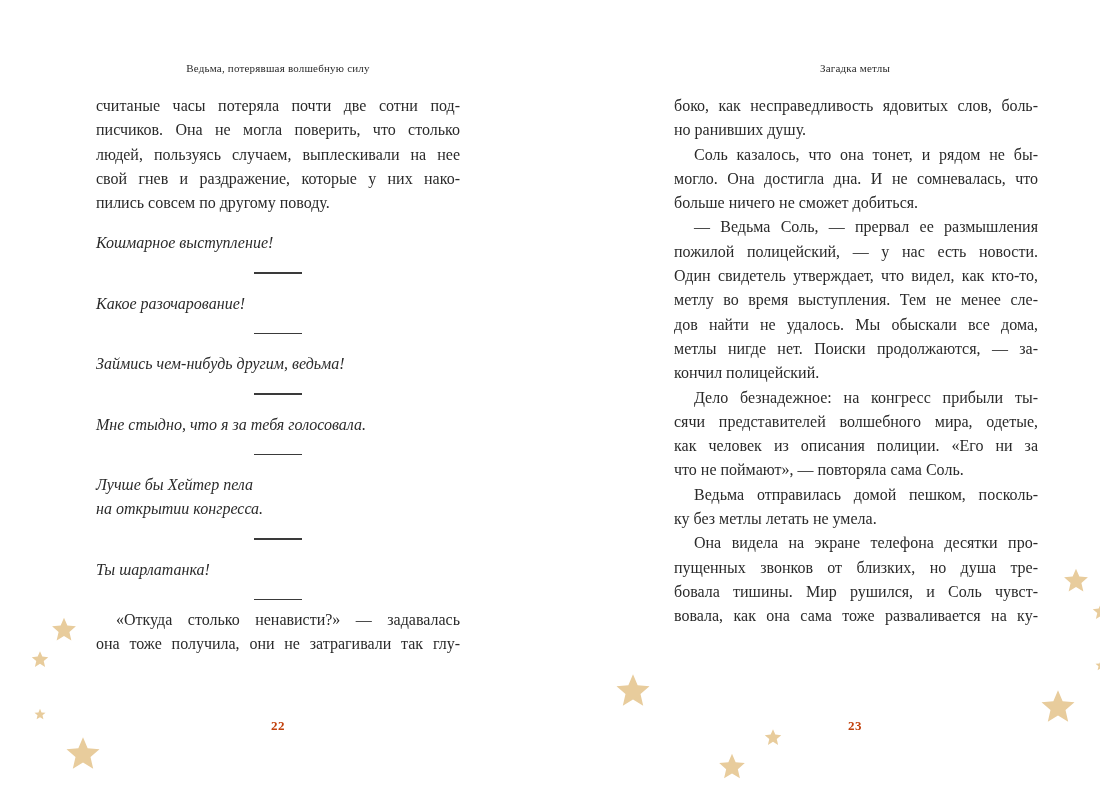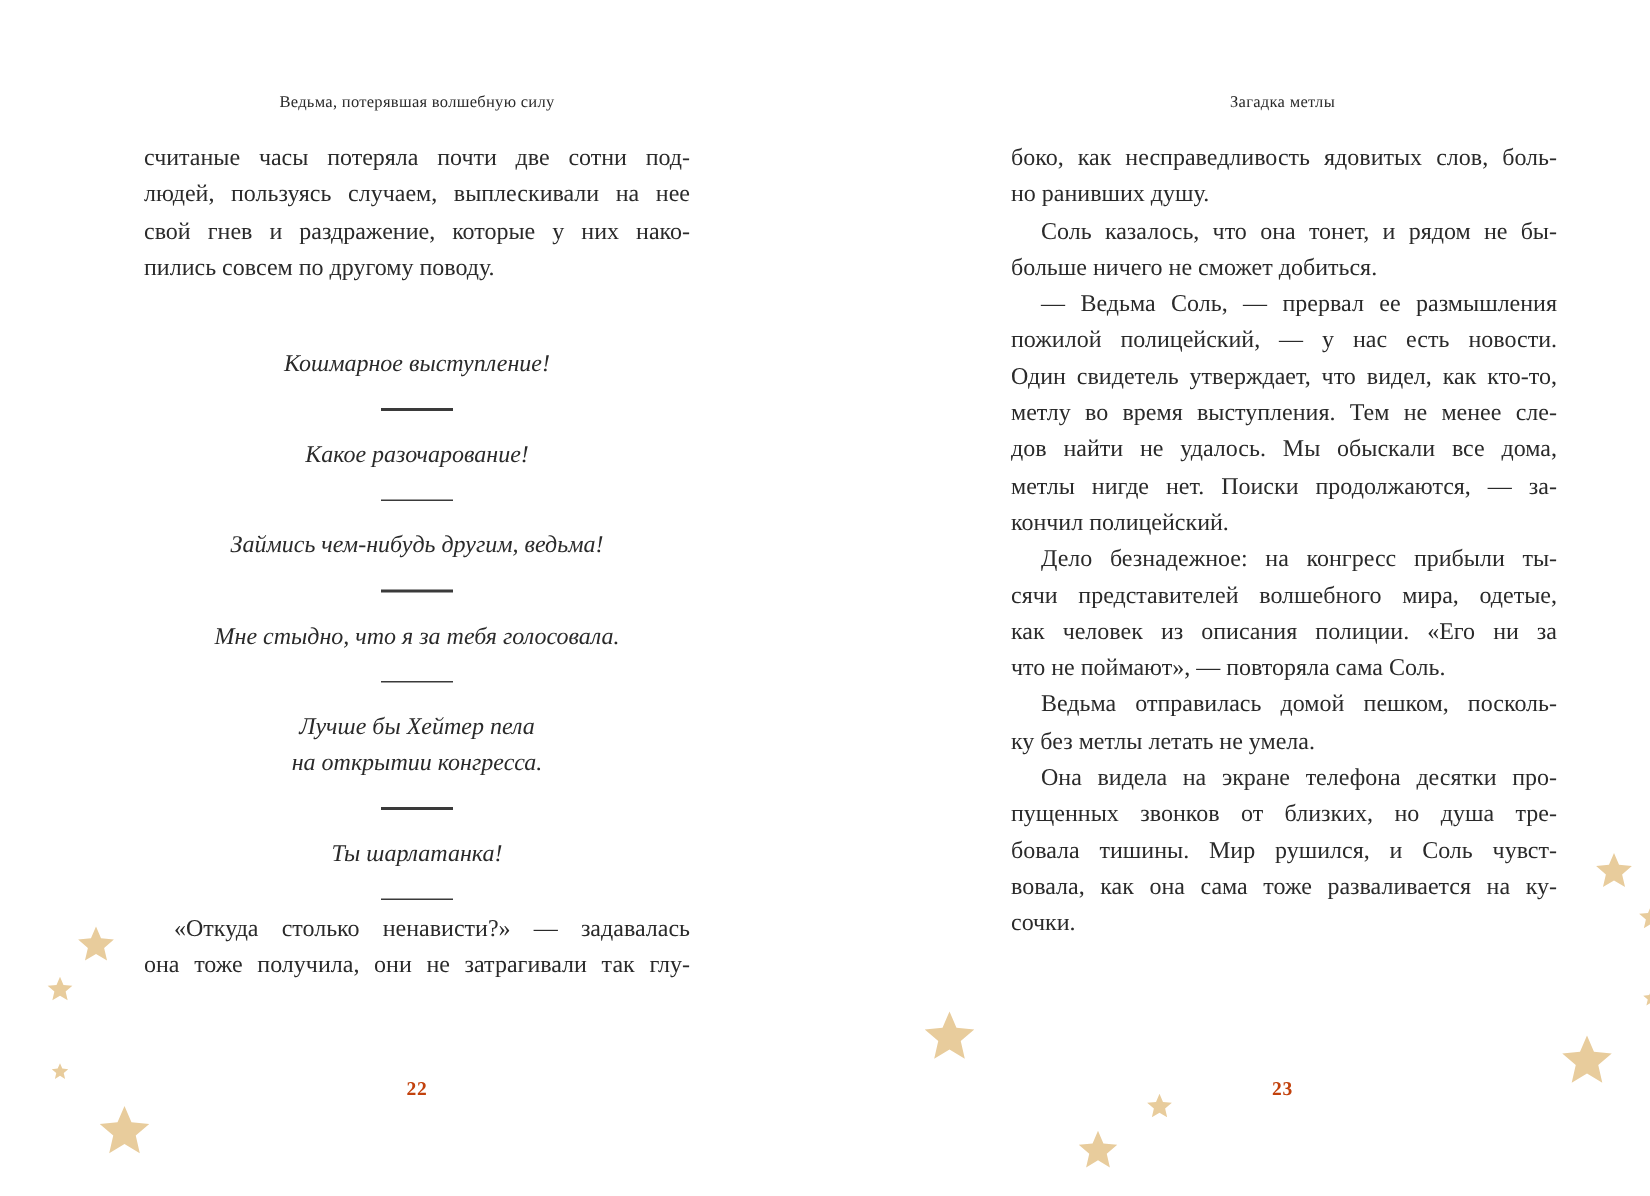--- a/index.html
+++ b/index.html
@@ -57,21 +57,21 @@
   }
   .line.indent {
     text-indent: 20px;
   }
 
   .comments {
     position: absolute;
     left: 96px;
     width: 364px;
     top: 231px;
-    text-align: center;
+    text-align: left;
     font-style: italic;
     font-size: 16px;
   }
   .comment {
     line-height: 24px;
     height: 24px;
   }
   .divider {
     width: 48px;
     height: 1.5px;
@@ -109,20 +109,21 @@
   .star svg { display: block; width: 100%; height: 100%; }
 </style>
 </head>
 <body>
 
 <div class="page page-left">
   <div class="running-head">Ведьма, потерявшая волшебную силу</div>
 
   <div class="text-block">
     <span class="line">считаные часы потеряла почти две сотни под-</span>
+    <span class="line">писчиков. Она не могла поверить, что столько</span>
     <span class="line">людей, пользуясь случаем, выплескивали на нее</span>
     <span class="line">свой гнев и раздражение, которые у них нако-</span>
     <span class="line last">пились совсем по другому поводу.</span>
   </div>
 
   <div class="comments">
     <div class="comment">Кошмарное выступление!</div>
     <div class="divider"></div>
     <div class="comment">Какое разочарование!</div>
     <div class="divider"></div>
@@ -168,39 +169,39 @@
     </span>
 </div>
 
 <div class="page page-right">
   <div class="running-head">Загадка метлы</div>
 
   <div class="text-block">
     <span class="line">боко, как несправедливость ядовитых слов, боль-</span>
     <span class="line last">но ранивших душу.</span>
     <span class="line indent">Соль казалось, что она тонет, и рядом не бы-</span>
+    <span class="line">могло. Она достигла дна. И не сомневалась, что</span>
     <span class="line last">больше ничего не сможет добиться.</span>
     <span class="line indent">— Ведьма Соль, — прервал ее размышления</span>
     <span class="line">пожилой полицейский, — у нас есть новости.</span>
     <span class="line">Один свидетель утверждает, что видел, как кто-то,</span>
     <span class="line">метлу во время выступления. Тем не менее сле-</span>
     <span class="line">дов найти не удалось. Мы обыскали все дома,</span>
     <span class="line">метлы нигде нет. Поиски продолжаются, — за-</span>
     <span class="line last">кончил полицейский.</span>
     <span class="line indent">Дело безнадежное: на конгресс прибыли ты-</span>
     <span class="line">сячи представителей волшебного мира, одетые,</span>
     <span class="line">как человек из описания полиции. «Его ни за</span>
     <span class="line last">что не поймают», — повторяла сама Соль.</span>
     <span class="line indent">Ведьма отправилась домой пешком, посколь-</span>
     <span class="line last">ку без метлы летать не умела.</span>
     <span class="line indent">Она видела на экране телефона десятки про-</span>
     <span class="line">пущенных звонков от близких, но душа тре-</span>
     <span class="line">бовала тишины. Мир рушился, и Соль чувст-</span>
     <span class="line">вовала, как она сама тоже разваливается на ку-</span>
-    <span class="line last">сочки.</span>
   </div>
 
   <div class="folio">23</div>
 
   <span class="star" style="left:33px;top:672px;width:36px;height:36px;">
       <svg viewBox="0 0 24 24">
         <path d="M12 1.5l3.1 7.3 7.9.7-6 5.2 1.8 7.8L12 18.4l-6.8 4.1 1.8-7.8-6-5.2 7.9-.7z" fill="#e8cc9c"></path>
       </svg>
     </span>
   <span class="star" style="left:182px;top:728px;width:18px;height:18px;">

